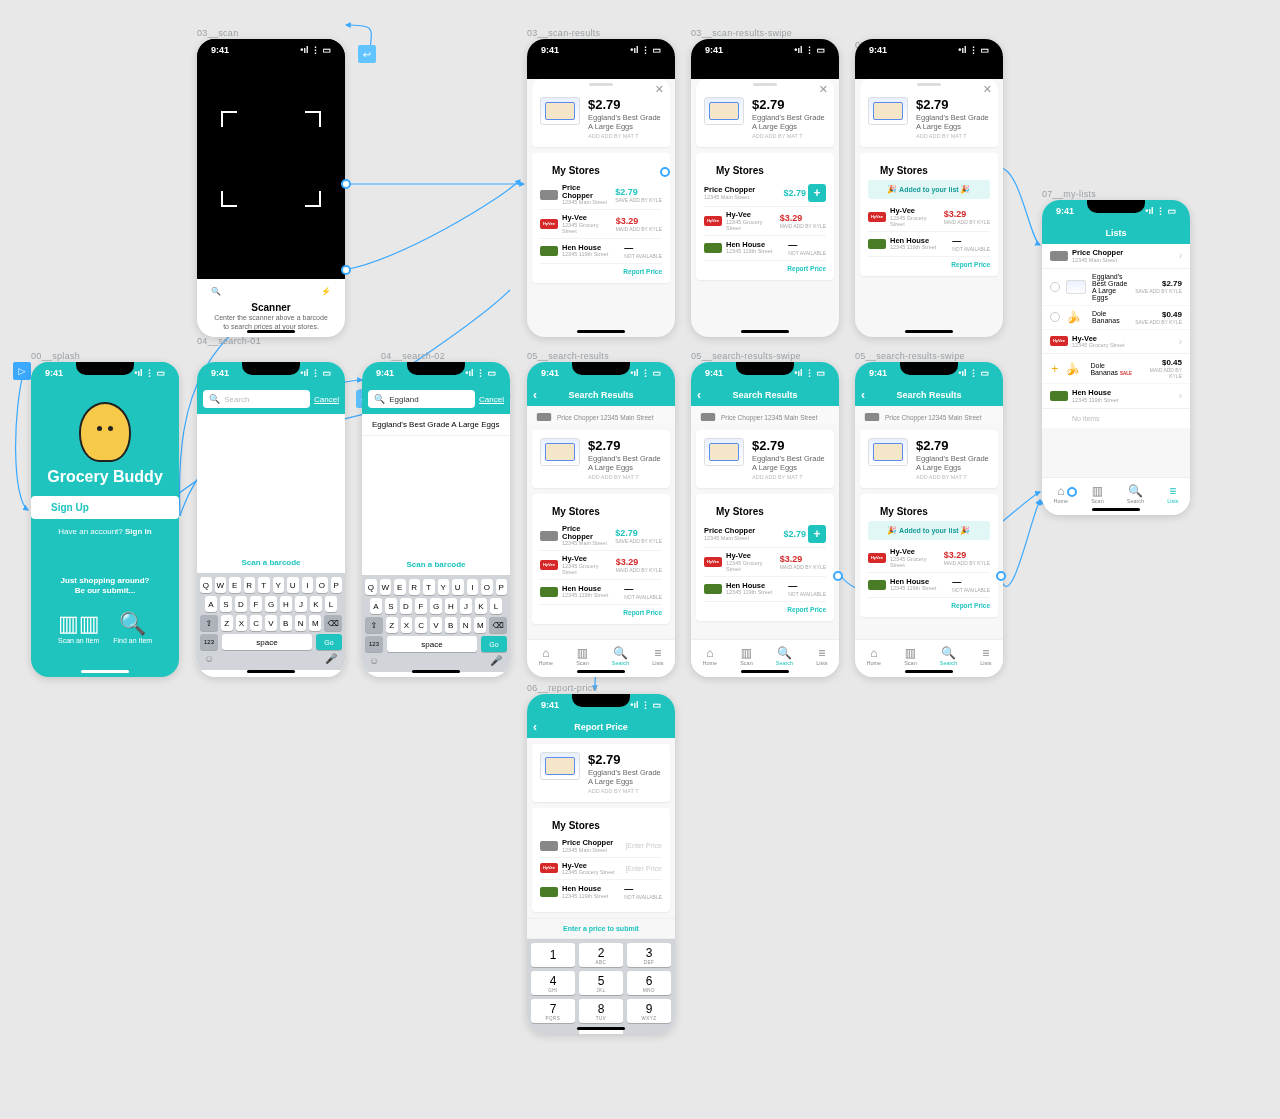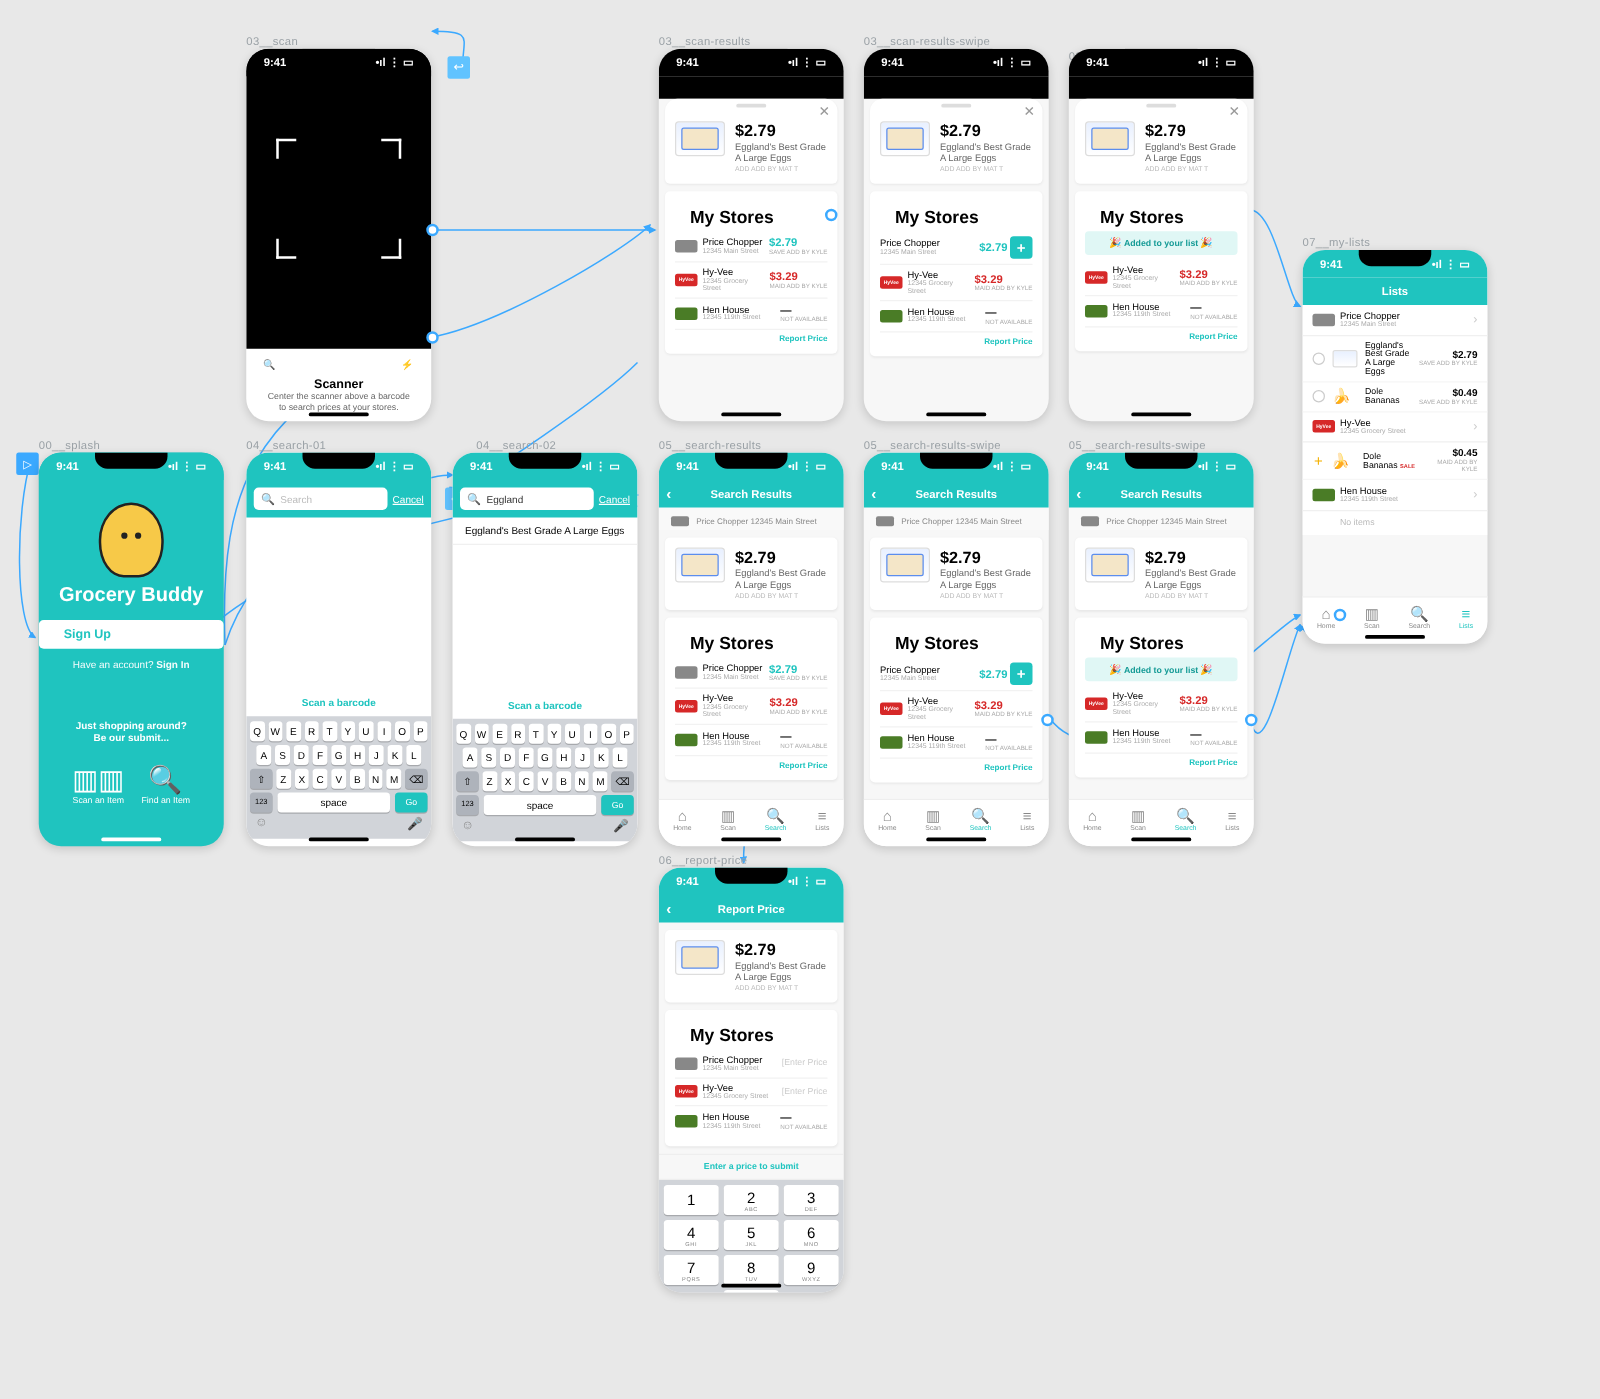--- a/index.html
+++ b/index.html
@@ -96,28 +96,28 @@
   }
   .navbar .back { position:absolute; left:6px; font-size:12px;}
   .card { background:#fff; margin:6px 5px; border-radius:4px; padding:8px; box-shadow:0 1px 2px rgba(0,0,0,.06);}
   .prod { display:flex; gap:8px; align-items:flex-start;}
   .prod .thumb { width:40px; height:28px; border:1px solid #ddd; border-radius:3px; background:linear-gradient(180deg,#e8f0ff 0%,#fff 100%); position:relative; flex-shrink:0;}
   .prod .thumb::after{content:"";position:absolute;inset:4px;border:1px solid #5b8dee;border-radius:2px;background:#f4e6c8;}
   .prod .price { font-size:13px; font-weight:800;}
   .prod .pname { font-size:7.5px; color:#666; line-height:1.2; margin-top:1px;}
   .prod .meta { font-size:5.5px; color:#bbb; margin-top:2px;}
 
-  .mystores-h { font-size:14px; font-weight:800; margin:4px 0 4px; display:block;padding-left:12px;}
+  .mystores-h { font-size:10px; font-weight:800; margin:4px 0 4px; display:block;padding-left:12px;}
   .store-row { display:flex; align-items:center; gap:4px; padding:4px 0; border-bottom:1px solid #f2f2f2;}
   .store-row:last-of-type { border-bottom:none;}
   .st-logo { width:18px; height:10px; border-radius:2px; flex-shrink:0;}
   .pc { background:#888;}
   .hv { background:#d62828; font-size:4px; color:#fff; text-align:center; line-height:10px; font-weight:700;}
   .hh { background:#4a7c26;}
-  .st-name { font-size:7.5px; font-weight:400; line-height:1;}
+  .st-name { font-size:7.5px; font-weight:700; line-height:1;}
   .st-addr { font-size:5.5px; color:#aaa;}
   .st-info{flex:1;}
   .st-price { font-size:9px; font-weight:800;}
   .st-price.teal { color:#1fc4bf;}
   .st-price.red { color:#d62828;}
   .sub { font-size:5px; color:#aaa; text-align:right;}
   .report { text-align:right; font-size:6.5px; color:#1fc4bf; font-weight:600; padding-top:4px;}
   .add-chip { width:18px; height:18px; background:#1fc4bf; color:#fff; display:flex;align-items:center;justify-content:center;border-radius:3px; font-size:12px; font-weight:700; margin-left:-2px;}
   .toast { background:#e0f7f5; color:#159b96; font-size:7px; font-weight:700; text-align:center; padding:5px; border-radius:3px; margin:2px 0 4px;}
   .toast .tada{font-size:8px;}
@@ -210,21 +210,21 @@
 
 <div class="play-badge" style="left:13px;top:362px;">▷</div>
 <div class="loop-badge" style="left:358px;top:45px;">↩</div>
 <div class="loop-badge" style="left:356px;top:390px;">↩</div>
 
 <div class="ab-label" style="left:197px;top:28px;text-align:center;">03__scan</div>
 <div class="ab-label" style="left:527px;top:28px;">03__scan-results</div>
 <div class="ab-label" style="left:691px;top:28px;">03__scan-results-swipe</div>
 <div class="ab-label" style="left:855px;top:40px;">03__scan-results-success</div>
 <div class="ab-label" style="left:31px;top:351px;">00__splash</div>
-<div class="ab-label" style="left:197px;top:351px;">04__search-01</div>
+<div class="ab-label" style="left:197px;top:336px;">04__search-01</div>
 <div class="ab-label" style="left:381px;top:351px;">04__search-02</div>
 <div class="ab-label" style="left:527px;top:351px;">05__search-results</div>
 <div class="ab-label" style="left:691px;top:351px;">05__search-results-swipe</div>
 <div class="ab-label" style="left:855px;top:351px;">05__search-results-swipe</div>
 <div class="ab-label" style="left:527px;top:683px;">06__report-price</div>
 <div class="ab-label" style="left:1042px;top:189px;">07__my-lists</div>
 
 <div class="artboard splash" style="left:31px;top:362px;width:148px;height:315px;">
   <div class="statusbar sb-teal">
     <span class="time">9:41</span>

